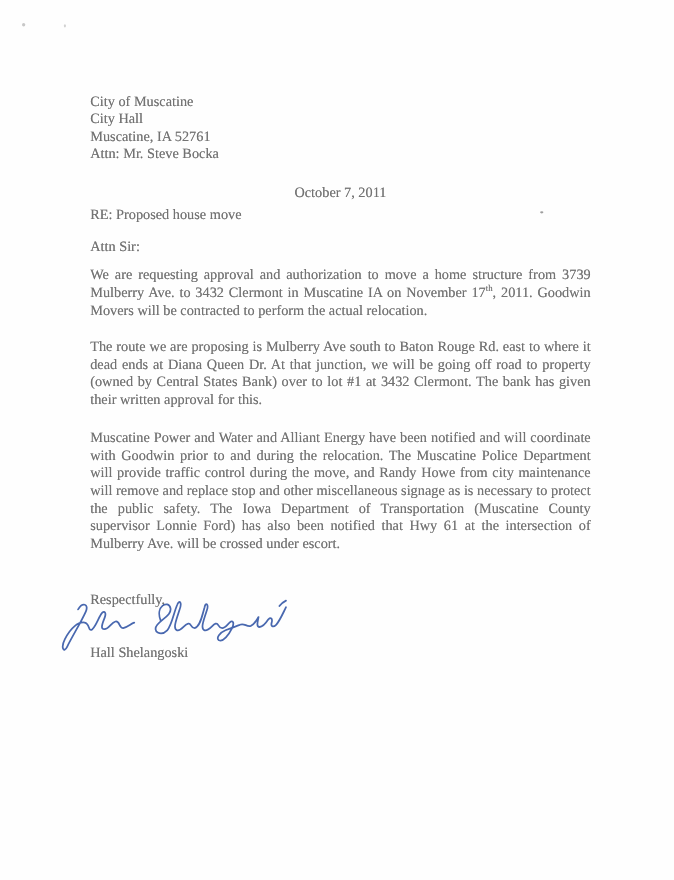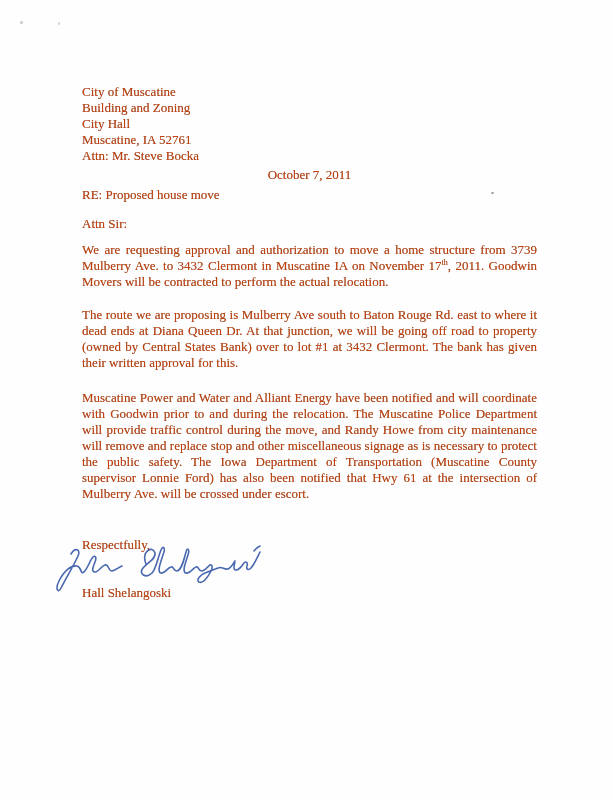--- a/index.html
+++ b/index.html
@@ -7,21 +7,21 @@
     padding: 0;
     background: #ffffff;
   }
   .page {
     position: relative;
     width: 613px;
     height: 800px;
     background: #fefefe;
     overflow: hidden;
     font-family: "Liberation Serif", "DejaVu Serif", serif;
-    color: #c2410c;
+    color: #737373;
   }
   .block {
     position: absolute;
     left: 82px;
     width: 455px;
     font-size: 13px;
     line-height: 16px;
     text-shadow: 0 0 0.5px rgba(30,30,30,0.45);
   }
   .address { top: 84px; }
@@ -62,21 +62,20 @@
 <body>
 
 <div class="page">
 
   <div class="speck s1"></div>
   <div class="speck s2"></div>
   <div class="speck s3"></div>
 
   <div class="block address">
     <div>City of Muscatine</div>
-    <div>Building and Zoning</div>
     <div>City Hall</div>
     <div>Muscatine, IA 52761</div>
     <div>Attn: Mr. Steve Bocka</div>
   </div>
 
   <div class="block date-line">October 7, 2011</div>
 
   <div class="block subject-line">RE: Proposed house move</div>
 
   <div class="block salutation">Attn Sir:</div>

